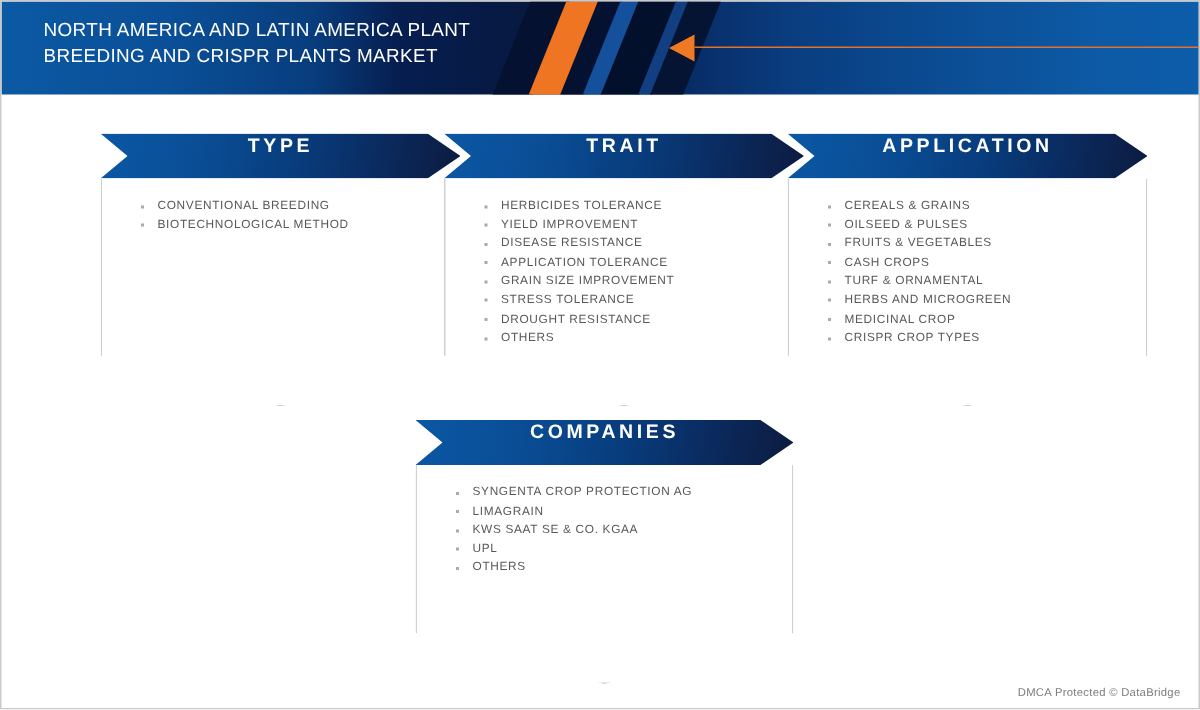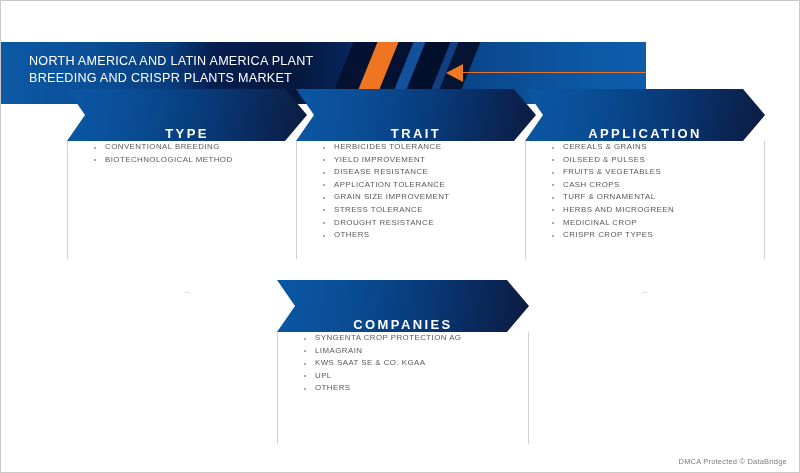--- a/index.html
+++ b/index.html
@@ -17,35 +17,34 @@
     height: 473px;
     background: #ffffff;
     border: 1px solid #c9c9c9;
     overflow: hidden;
   }
 
   
   #header {
     position: absolute;
     left: 0; top: 0;
-    width: 645px; height: 62px;
+    width: 800px; height: 62px;
     background: linear-gradient(90deg,
         #0c59a4 0%,
         #0a4f97 14%,
         #083d7d 26%,
         #061e50 33%,
         #061a45 40%,
         #05193f 46%,
         #07265c 54%,
         #0a3d80 66%,
         #0b4c93 78%,
         #0d5aa6 92%,
         #0d5dab 100%);
     overflow: hidden;
-    margin-top: 41px;
   }
 
   .stripe {
     position: absolute;
     top: -24px;
     height: 120px;
     transform: skewX(-22deg);
   }
   .stripe-navy-a { left: 338px; width: 26px; background: #041130; }
   .stripe-orange { left: 362px; width: 22px; background: #ef7522; }
@@ -80,52 +79,52 @@
     letter-spacing: 0.25px;
     font-weight: 400;
     white-space: pre-line;
   }
 
   
   .column { position: absolute; }
 
   .banner {
     position: relative;
-    height: 52px;
+    height: 30px;
     background: linear-gradient(100deg, #0b57a4 0%, #0a4d95 28%, #083c7c 55%, #0a2a5e 78%, #0d1b3f 100%);
     clip-path: polygon(
         0% 0%,
         calc(100% - 22px) 0%,
         100% 50%,
         calc(100% - 22px) 100%,
         0% 100%,
         18px 50%);
     display: flex;
-    align-items: flex-end;
+    align-items: flex-start;
     justify-content: center;
   }
   .banner-label {
     color: #ffffff;
     font-size: 13px;
     font-weight: 700;
     letter-spacing: 2.4px;
     text-align: center;
   }
 
   .card {
     position: relative;
     background: #ffffff;
     border: 1px solid #cfcfd4;
     border-top: none;
     clip-path: polygon(
         0% 0%, 100% 0%,
         100% calc(100% - 34px),
         50% 100%,
         0% calc(100% - 34px));
-    padding: 0 0 0 0;
+    padding: 12px 0 0 0;
   }
 
   ul.item-list { list-style: none; padding: 0 10px 0 24px; }
   ul.item-list li {
     position: relative;
     color: #58585c;
     font-size: 7.9px;
     letter-spacing: 0.45px;
     line-height: 12.6px;
     padding-left: 13px;

